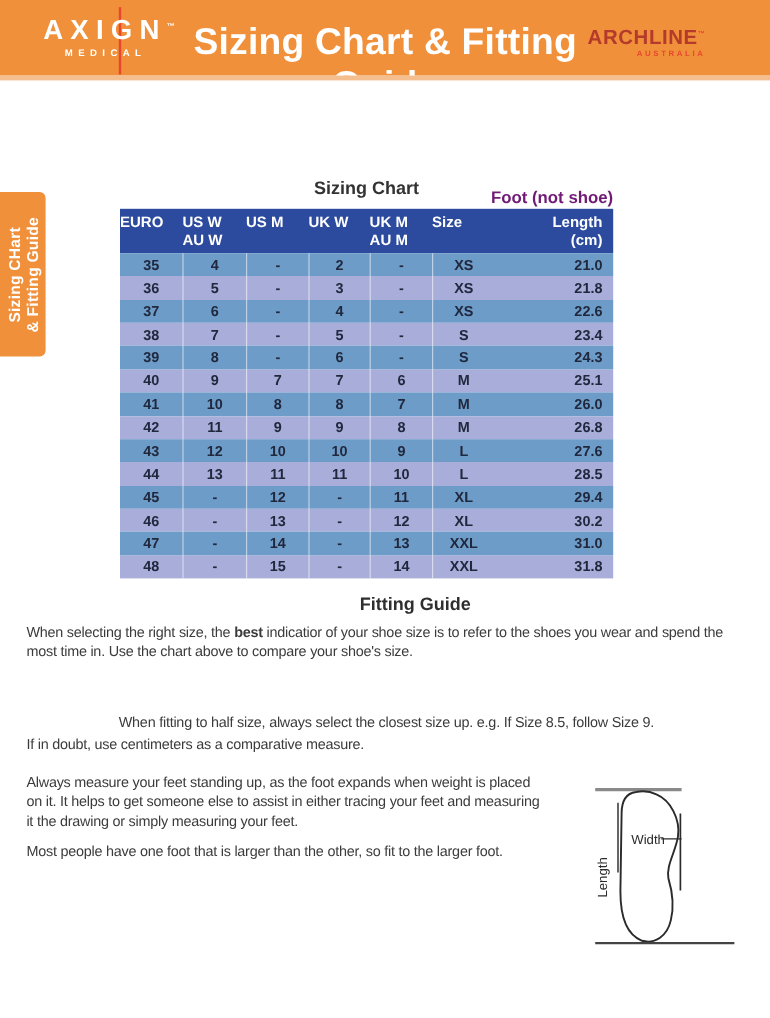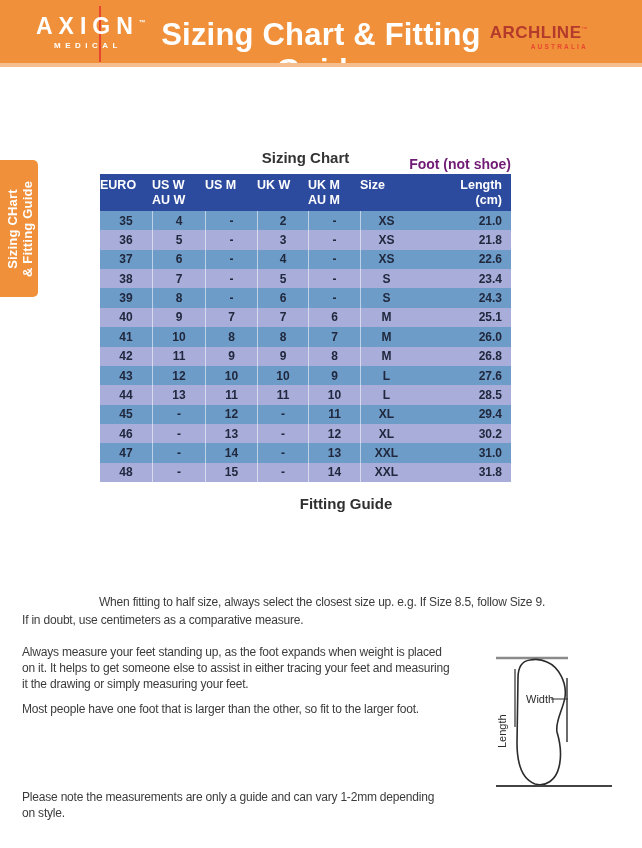--- a/index.html
+++ b/index.html
@@ -232,20 +232,21 @@
           <div class="st-cell c2">15</div>
           <div class="st-cell c3">-</div>
           <div class="st-cell c4">14</div>
           <div class="st-cell c5">XXL</div>
           <div class="st-cell c6">31.8</div>
         </div>
       </div>
   </div>
 
   <div class="sec-heading" style="top:495px;margin-left:38px;">Fitting Guide</div>
+  <div class="body-text" style="top:519px; width:600px;"><span>When selecting the right size, the </span><b>best</b><span> indicatior of your shoe size is to refer to the shoes you wear and spend the most time in. Use the chart above to compare your shoe's size.</span></div>
   <div class="body-text" style="top:594px; width:600px;text-align:center;">When fitting to half size, always select the closest size up. e.g. If Size 8.5, follow Size 9.</div>
 
   <div class="body-text" style="top:612px; width:600px;">If in doubt, use centimeters as a comparative measure.</div>
   <div class="body-text" style="top:644px; width:470px;">
       <div>Always measure your feet standing up, as the foot expands when weight is placed</div>
       <div>on it. It helps to get someone else to assist in either tracing your feet and measuring</div>
       <div>it the drawing or simply measuring your feet.</div>
     </div>
   <div class="body-text" style="top:701px; width:470px;">Most people have one foot that is larger than the other, so fit to the larger foot.</div>
 
@@ -253,18 +254,14 @@
     <line x1="8" y1="13" x2="80" y2="13" stroke="#8a8a8a" stroke-width="2.6"></line>
     <path d="M42,15 C34,16 30,22 30,33 L29,98 C29,118 34,134 47,139 C58,142 68,135 71,122 C74,110 72,97 69,87 C67,76 75,65 77,52 C79,38 71,22 59,17 C53,14 47,14 42,15 Z" fill="#ffffff" stroke="#2b2b2b" stroke-width="1.6"></path>
     <line x1="27" y1="24" x2="27" y2="82" stroke="#2b2b2b" stroke-width="1.2"></line>
     <line x1="79" y1="33" x2="79" y2="97" stroke="#2b2b2b" stroke-width="1.4"></line>
     <line x1="63" y1="54" x2="80" y2="54" stroke="#2b2b2b" stroke-width="1"></line>
     <text x="38" y="58">Width</text>
     <text transform="translate(18,103) rotate(-90)">Length</text>
     <line x1="8" y1="141" x2="124" y2="141" stroke="#444444" stroke-width="1.8"></line>
   </svg>
 
-  <div class="body-text" style="top:789px; width:470px;">
-      <div>Please note the measurements are only a guide and can vary 1-2mm depending</div>
-      <div>on style.</div>
-    </div>
 
 </div>
 
 </body></html>

